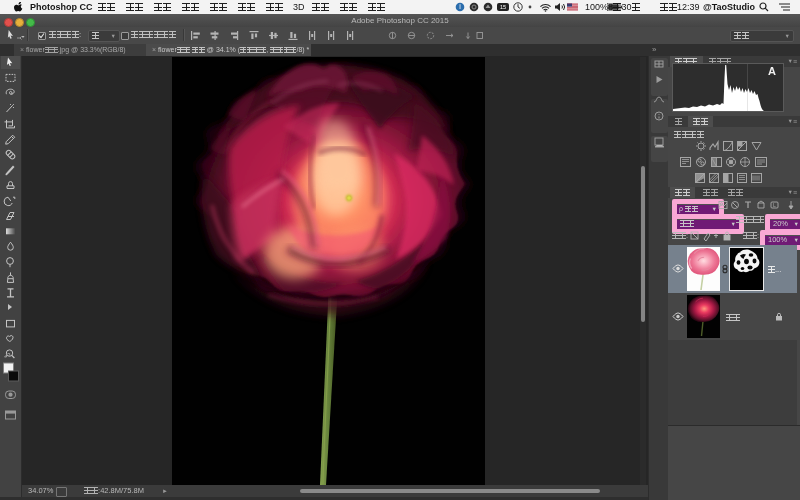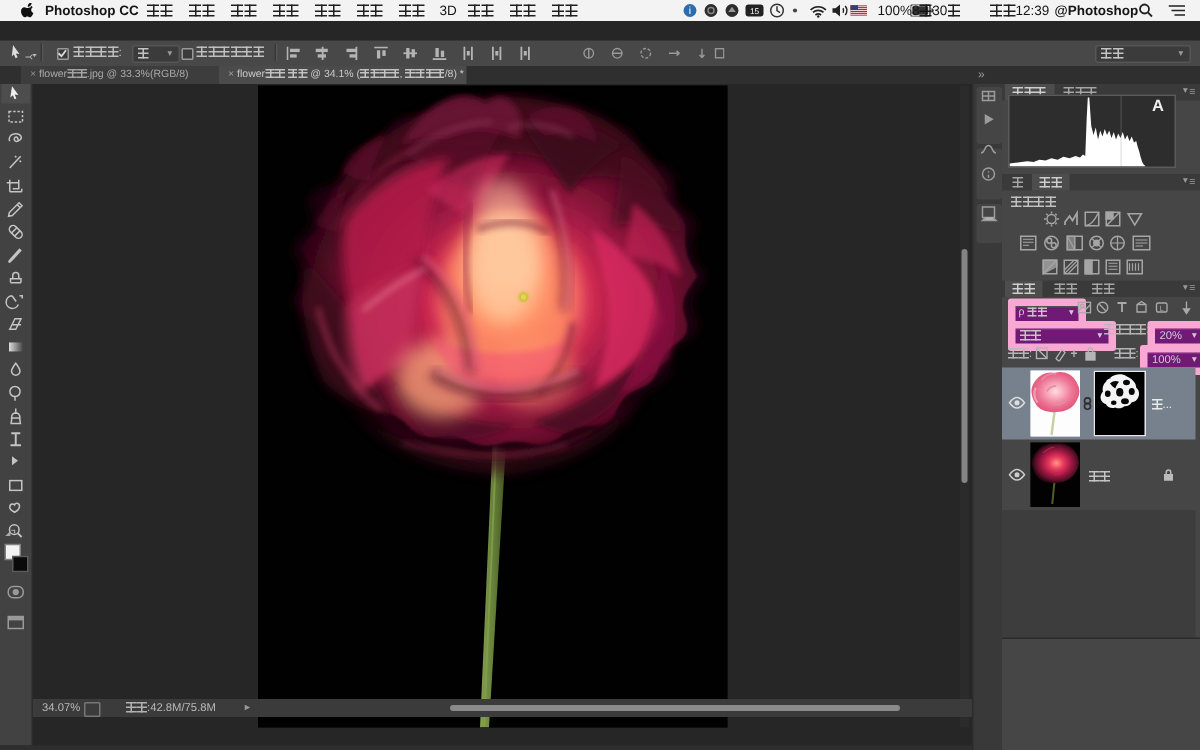--- a/index.html
+++ b/index.html
@@ -32,21 +32,21 @@
 .sbox{position:absolute;left:2px;width:17px;background:#454545;border-radius:2px;}
 
 #panels{left:668px;top:56px;width:132px;height:444px;background:#464646;color:#c2c2c2;font-size:8px;}
 .ptabs{position:absolute;left:0;width:132px;height:11px;background:#3a3a3a;}
 .ptab{position:absolute;top:0;height:11px;line-height:11px;padding:0 5px;font-size:8px;color:#aaa;}
 .ptab.on{background:#4d4d4d;color:#d5d5d5;}
 .pmenu{position:absolute;right:3px;color:#999;font-size:7px;}
 .dar{font-style:normal;font-size:5.5px;vertical-align:1px;}
 .drop{position:absolute;background:#701a75;border:5px solid #f9a8d4;box-shadow:inset 0 1px 0 #515151;border-radius:2px;color:#ccc;}
 
-#status{left:22px;top:466px;width:626px;height:12px;background:#3b3b3b;color:#b9b9b9;font-size:7.5px;line-height:12px;}
+#status{left:22px;top:485px;width:626px;height:12px;background:#3b3b3b;color:#b9b9b9;font-size:7.5px;line-height:12px;}
 #bottomedge{left:0;top:497px;width:648px;height:3px;background:#2e2e2e;}
 #toolfoot{left:0;top:497px;width:22px;height:3px;background:#2e2e2e;}
 </style></head><body>
 <div id="app">
 
 <div class="abs" id="menubar">
   <svg class="abs" style="left:14px;top:2px" width="9" height="10" viewBox="0 0 9 10">
         <path d="M6.4 1.6c-.5.6-1.3.9-1.9.9-.1-.8.3-1.5.7-2 .5-.5 1.3-.9 1.9-.9.1.7-.2 1.4-.7 2zM6.5 2.8c-1 0-1.8.6-2.2.6-.5 0-1.2-.6-2-.6C1.2 2.8 0 3.7 0 5.5 0 7.4 1.5 9.5 2.4 9.5c.5 0 1.1-.5 1.8-.5s1.2.5 1.8.5c.9 0 2-1.9 2.3-2.9-1-.4-1.5-1.2-1.5-2 0-.8.5-1.4 1-1.7-.4-.6-1-.9-1.3-1.1z" fill="#111"></path>
       </svg>
   <span class="mi" style="left:30px;font-weight:bold;">Photoshop CC</span>
@@ -84,30 +84,36 @@
   </svg>
   <span class="mi" style="left:585px">100%</span>
   <svg class="abs" style="left:607px;top:3px" width="16" height="8" viewBox="0 0 16 8">
         <rect x="0" y="0" width="13" height="8" rx="1.5" fill="none" stroke="#333" stroke-width="1"></rect>
         <rect x="1.2" y="1.2" width="10.6" height="5.6" rx=".8" fill="#333"></rect>
         <path d="M14 2.5v3a1.5 1.5 0 000-3z" fill="#333"></path>
       </svg>
   <span class="mi" style="left:608px">8<span class="c"></span>30<span class="c"></span></span>
   <span class="mi" style="left:660px"><span class="c"></span><span class="c"></span></span>
   <span class="mi" style="left:677px">12:39</span>
-  <span class="mi" style="left:703px;font-weight:bold;">@Photoshop</span>
+  <span class="mi" style="left:703px;font-weight:bold;">@TaoStudio</span>
   <svg class="abs" style="left:759px;top:2px" width="10" height="10" viewBox="0 0 10 10">
         <circle cx="4" cy="4" r="3" fill="none" stroke="#222" stroke-width="1.2"></circle>
         <path d="M6.2 6.2L9 9" stroke="#222" stroke-width="1.2"></path>
       </svg>
   <svg class="abs" style="left:779px;top:3px" width="11" height="8" viewBox="0 0 11 8">
         <path d="M0 1h11M2 4h9M4 7h7" stroke="#222" stroke-width="1.1"></path>
       </svg>
 </div>
 
+<div class="abs" id="titlebar">
+  <span class="tl" style="left:4px;background:#e2504c;border:.5px solid #b03c38;"></span>
+  <span class="tl" style="left:15px;background:#e6b03c;border:.5px solid #b5882c;"></span>
+  <span class="tl" style="left:26px;background:#44ba49;border:.5px solid #2f8f35;"></span>
+  <div id="title">Adobe Photoshop CC 2015</div>
+</div>
 
 <div class="abs" id="optbar">
   <svg class="abs" style="left:7px;top:3px" width="18" height="11" viewBox="0 0 18 11">
         <path d="M2 0l5 7-2.8-.4 1.4 3-1.6.7-1.4-3L1 9z" fill="#ddd" transform="scale(.85)"></path>
         <path d="M13 8l1.5-1.5M13 8l1.5 1.5M13 8h-3" stroke="#bbb" stroke-width=".7"></path>
         <path d="M16 12l1.5-2h-3z" fill="#bbb" transform="translate(0,-4)"></path>
       </svg>
   <span class="abs" style="left:27px;top:2px;width:1px;height:12px;background:#383838;border-right:1px solid #565656"></span>
   <span class="cb" style="left:38px;">
         <svg width="7" height="7" viewBox="0 0 7 7" style="position:absolute;left:-1px;top:-1px">

